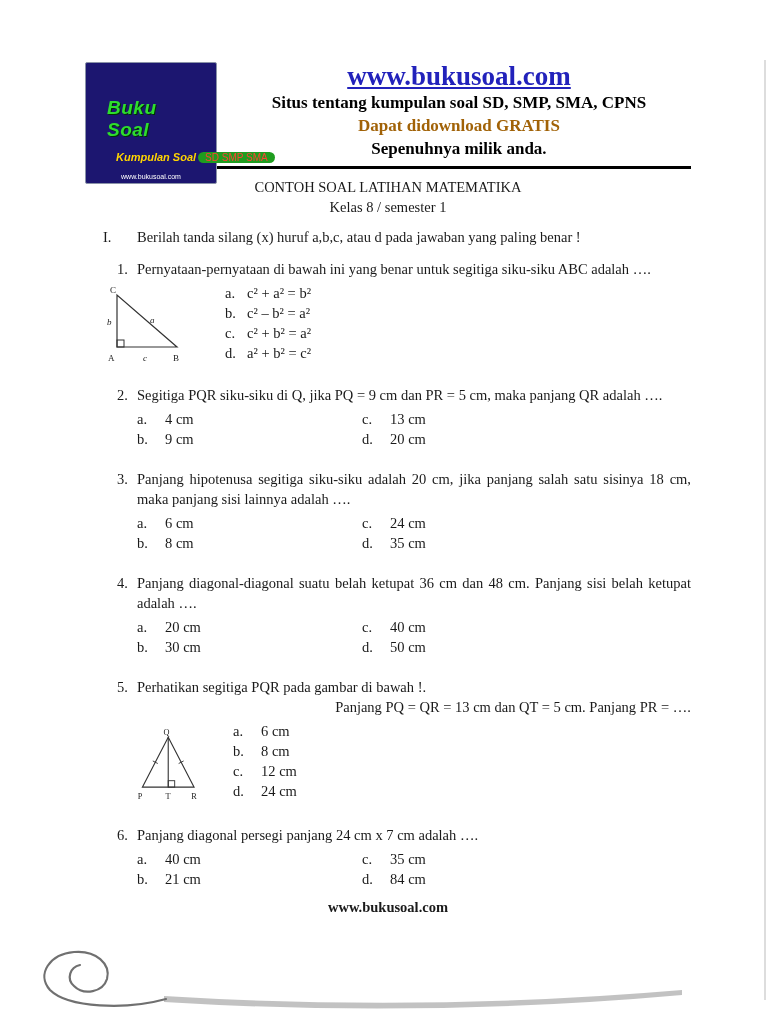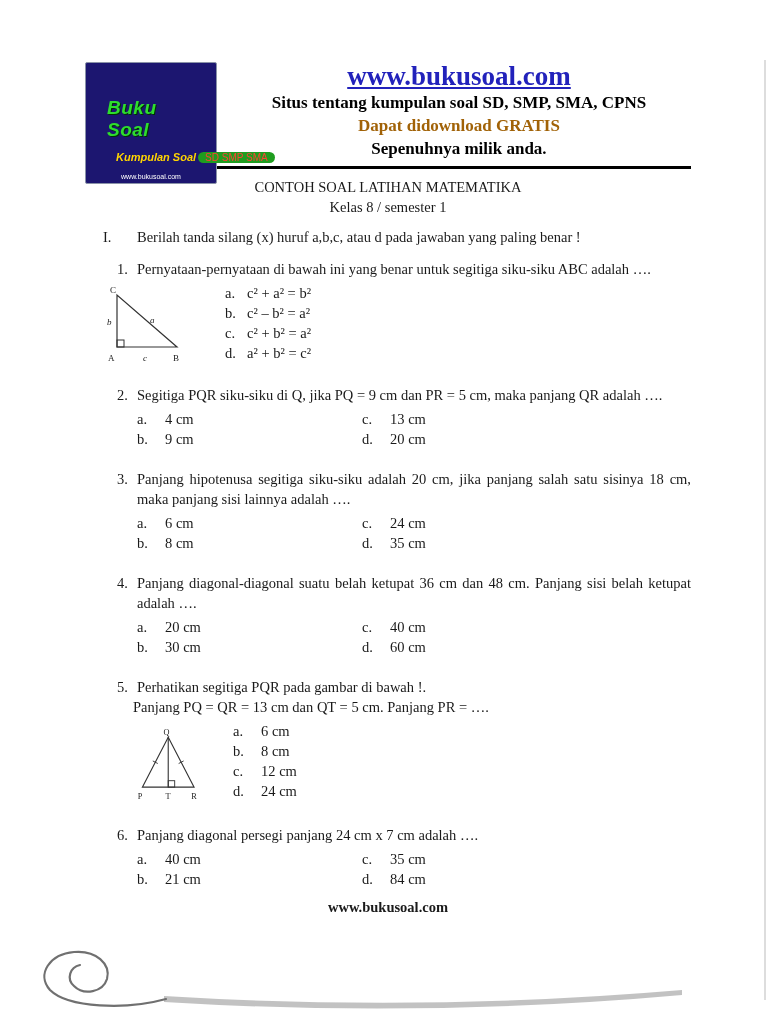--- a/index.html
+++ b/index.html
@@ -50,21 +50,21 @@
   .titles { text-align:center; font-size:14.5px; line-height:20px; margin-bottom:10px; }
 
   .section-row { display:flex; font-size:14.5px; line-height:20px; margin-bottom:12px; }
   .sec-num { margin-left:18px; width:34px; flex:0 0 34px; }
 
   
   .q { margin-bottom:20px; font-size:14.5px; line-height:20px; }
   .q-row { display:flex; }
   .q-num { margin-left:32px; width:20px; flex:0 0 20px; }
   .q-text { flex:1; text-align:justify; }
-  .q-text2 { margin-left:48px; }
+  .q-text2 { margin-left:80px;text-align:right; }
 
   .opts-grid { margin-left:52px; margin-top:4px; display:grid; grid-template-columns:225px auto; }
   .opt { display:flex; }
   .opt-label { width:28px; flex:0 0 28px; }
 
   .q1-body { display:flex; margin-top:4px; }
   .q1-fig { margin-left:10px; width:95px; flex:0 0 95px; }
   .q1-opts { margin-left:35px; }
   .q1-opts .opt-label { width:22px; flex:0 0 22px; }
 
@@ -225,21 +225,21 @@
         <div class="opt">
           <span class="opt-label">c.</span>
           <span class="opt-text">40 cm</span>
         </div>
         <div class="opt">
           <span class="opt-label">b.</span>
           <span class="opt-text">30 cm</span>
         </div>
         <div class="opt">
           <span class="opt-label">d.</span>
-          <span class="opt-text">60 cm</span>
+          <span class="opt-text">50 cm</span>
         </div>
       </div>
     </div>
 
     <div class="q">
       <div class="q-row">
         <span class="q-num">5.</span>
         <span class="q-text">Perhatikan segitiga PQR pada gambar di bawah !.</span>
       </div>
       <div class="q-text2">Panjang PQ = QR = 13 cm dan QT = 5 cm. Panjang PR = ….</div>

